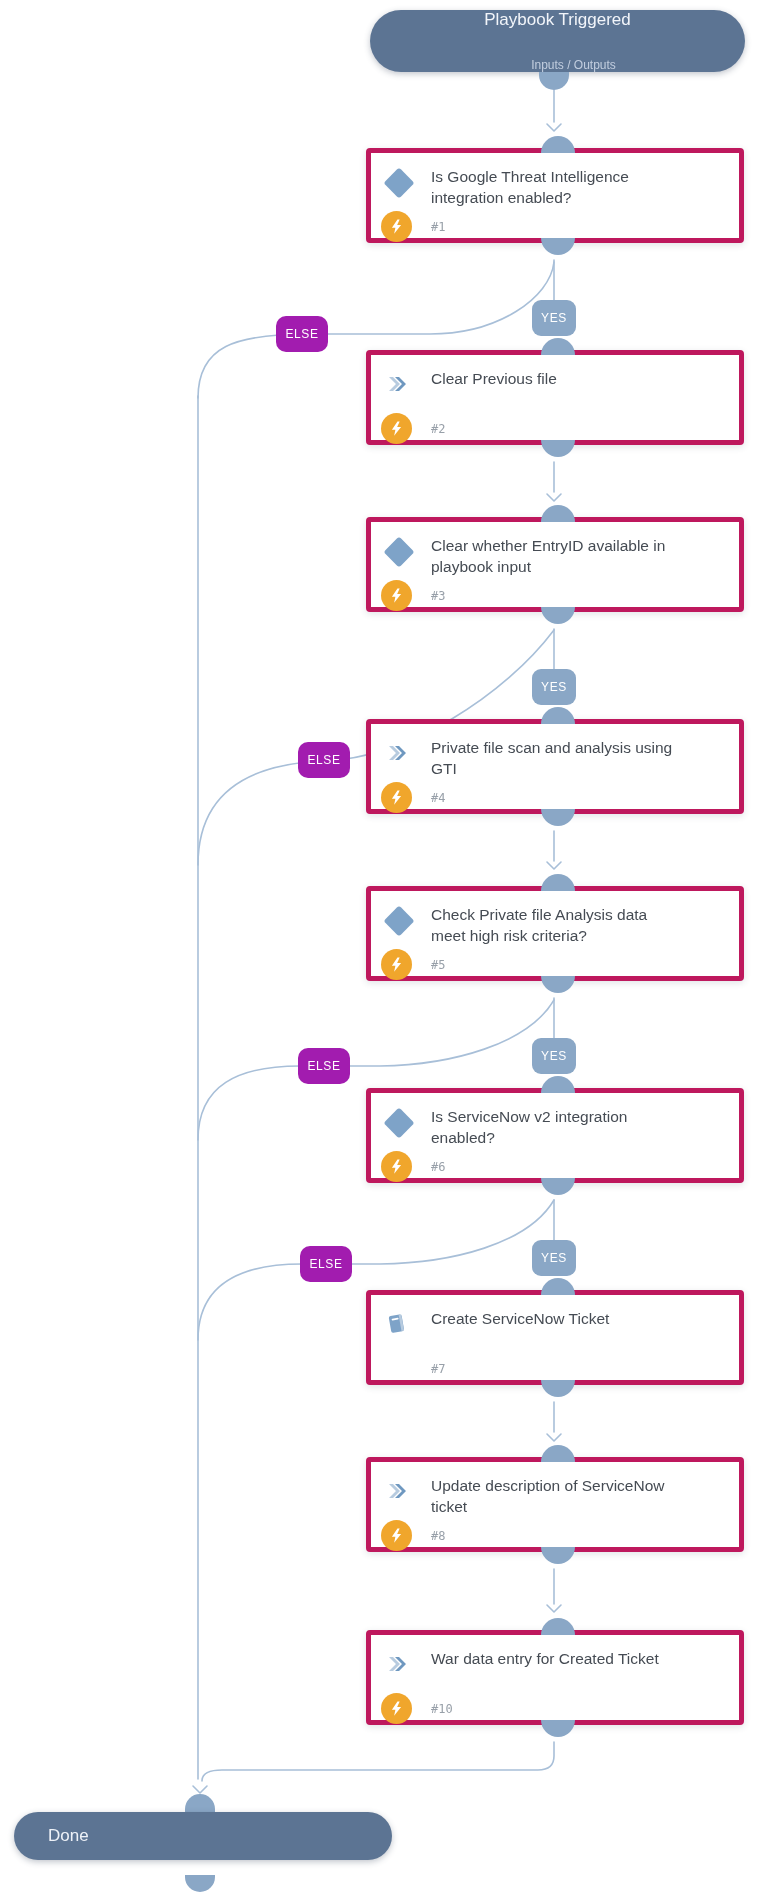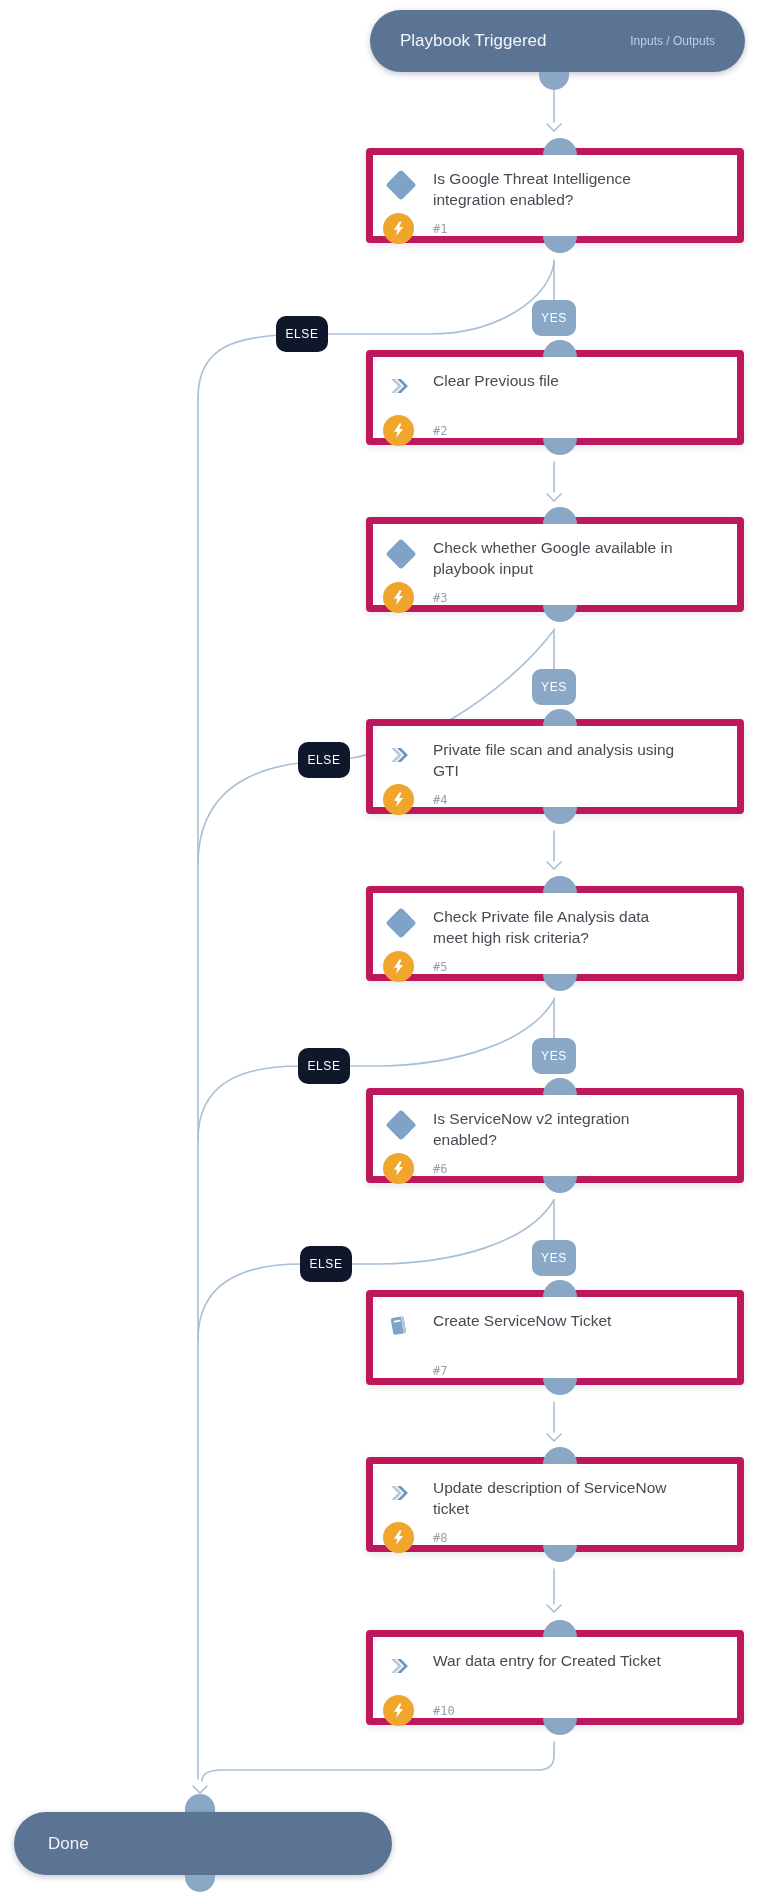--- a/index.html
+++ b/index.html
@@ -9,50 +9,50 @@
   }
   .canvas{position:absolute;inset:0;}
   .edges{position:absolute;left:0;top:0;}
 
   
   .pill{
     position:absolute;display:flex;align-items:center;box-sizing:border-box;
     background:#5c7493;border-radius:32px;color:#eef2f8;
     box-shadow:0 2px 6px rgba(50,62,85,.3);
   }
-  .pill.start{left:370px;top:10px;width:375px;height:62px;padding:0 30px;justify-content:space-between;cursor:pointer;}
+  .pill.start{left:370px;top:10px;width:375px;height:62px;padding:0 30px;justify-content:space-between;cursor:pointer;flex-direction:column;}
   .start-label{font-size:17px;color:#f2f5fa;}
   .io-link{font-size:12px;color:#c2cedf;cursor:pointer;margin-left:32px;}
-  .pill.done{left:14px;top:1812px;width:378px;height:63px;padding:0 34px;font-size:17px;cursor:pointer;}
+  .pill.done{left:14px;top:1812px;width:378px;height:48px;padding:0 34px;font-size:17px;cursor:pointer;}
 
   
   .dome{position:absolute;background:#8aa7c6;}
 
   
   .card{
     position:absolute;left:366px;width:378px;height:95px;box-sizing:border-box;
-    background:#fff;border:7px solid #be185d;border-radius:4px;cursor:pointer;
+    background:#fff;border:5px solid #be185d;border-radius:4px;cursor:pointer;
     box-shadow:0 2px 7px rgba(45,55,75,.14);
   }
   .card .dome-in{position:absolute;left:170px;top:-17px;width:34px;height:17px;border-radius:17px 17px 0 0;background:#8aa7c6;}
   .card .dome-out{position:absolute;left:170px;bottom:-17px;width:34px;height:17px;border-radius:0 0 17px 17px;background:#8aa7c6;}
   .title{position:absolute;left:60px;top:13px;max-width:252px;font-size:15.5px;line-height:21px;color:#454b53;}
   .num{position:absolute;left:60px;top:67px;font-family:"DejaVu Sans Mono",monospace;font-size:12px;color:#98a0a9;}
   .diamond{position:absolute;left:17px;top:19px;width:22px;height:22px;background:#7ea3c8;border-radius:3px;transform:rotate(45deg);}
   .icon-svg{position:absolute;left:12px;top:15px;width:28px;height:28px;}
   .auto{position:absolute;left:10px;top:58px;width:31px;height:31px;border-radius:50%;background:#f0a62c;display:flex;align-items:center;justify-content:center;}
   .auto svg{width:19px;height:19px;}
 
   
   .badge{
     position:absolute;display:flex;align-items:center;justify-content:center;
     color:#ffffff;font-size:12px;letter-spacing:.6px;font-weight:normal;
   }
   .badge.yes{width:44px;height:36px;background:#8aa7c6;border-radius:9px;left:532px;}
-  .badge.else{width:52px;height:36px;background:#0f172a;border-radius:10px;}
+  .badge.else{width:52px;height:36px;background:#a21caf;border-radius:10px;}
 </style>
 </head>
 <body>
 
 <div class="canvas">
 
   <svg class="edges" width="760" height="1899" viewBox="0 0 760 1899" fill="none" stroke="#a8bfd8" stroke-width="1.6" stroke-linecap="round" stroke-linejoin="round">
     <path d="M554 90 V122"></path>
       <path d="M547 124 L554 131 L561 124"></path>
     <path d="M554 260 V302"></path>
@@ -111,21 +111,21 @@
           <path d="M13.2 3 L6.2 13.6 H10.6 L9 21 L17.8 10.2 H12.8 L16 3 Z" fill="#fff"></path>
         </svg>
       </span>
     <span class="num">#2</span>
   </div>
 
   <div class="card" style="top:517px">
     <span class="dome-in"></span>
     <span class="dome-out"></span>
     <span class="diamond"></span>
-    <div class="title">Check whether Google available in playbook input</div>
+    <div class="title">Clear whether EntryID available in playbook input</div>
     <span class="auto">
         <svg viewBox="0 0 24 24">
           <path d="M13.2 3 L6.2 13.6 H10.6 L9 21 L17.8 10.2 H12.8 L16 3 Z" fill="#fff"></path>
         </svg>
       </span>
     <span class="num">#3</span>
   </div>
 
   <span class="badge yes" style="top:669px">YES</span>
   <span class="badge else" style="left:298px;top:742px">ELSE</span>

